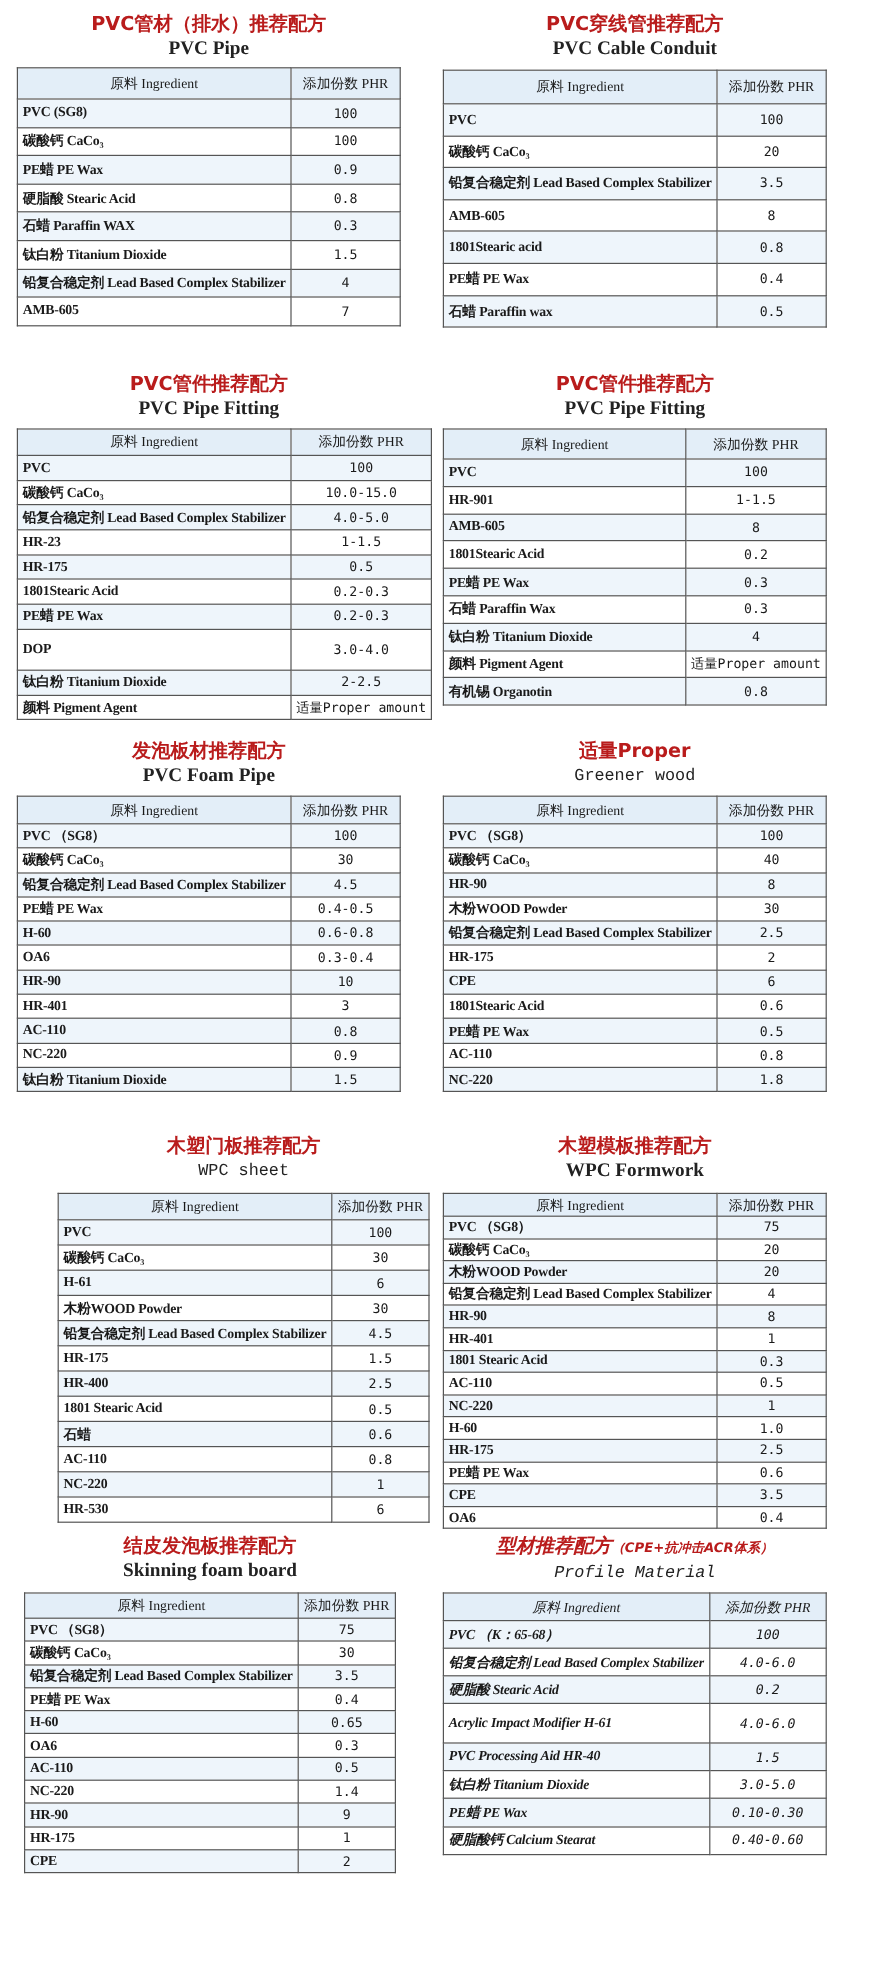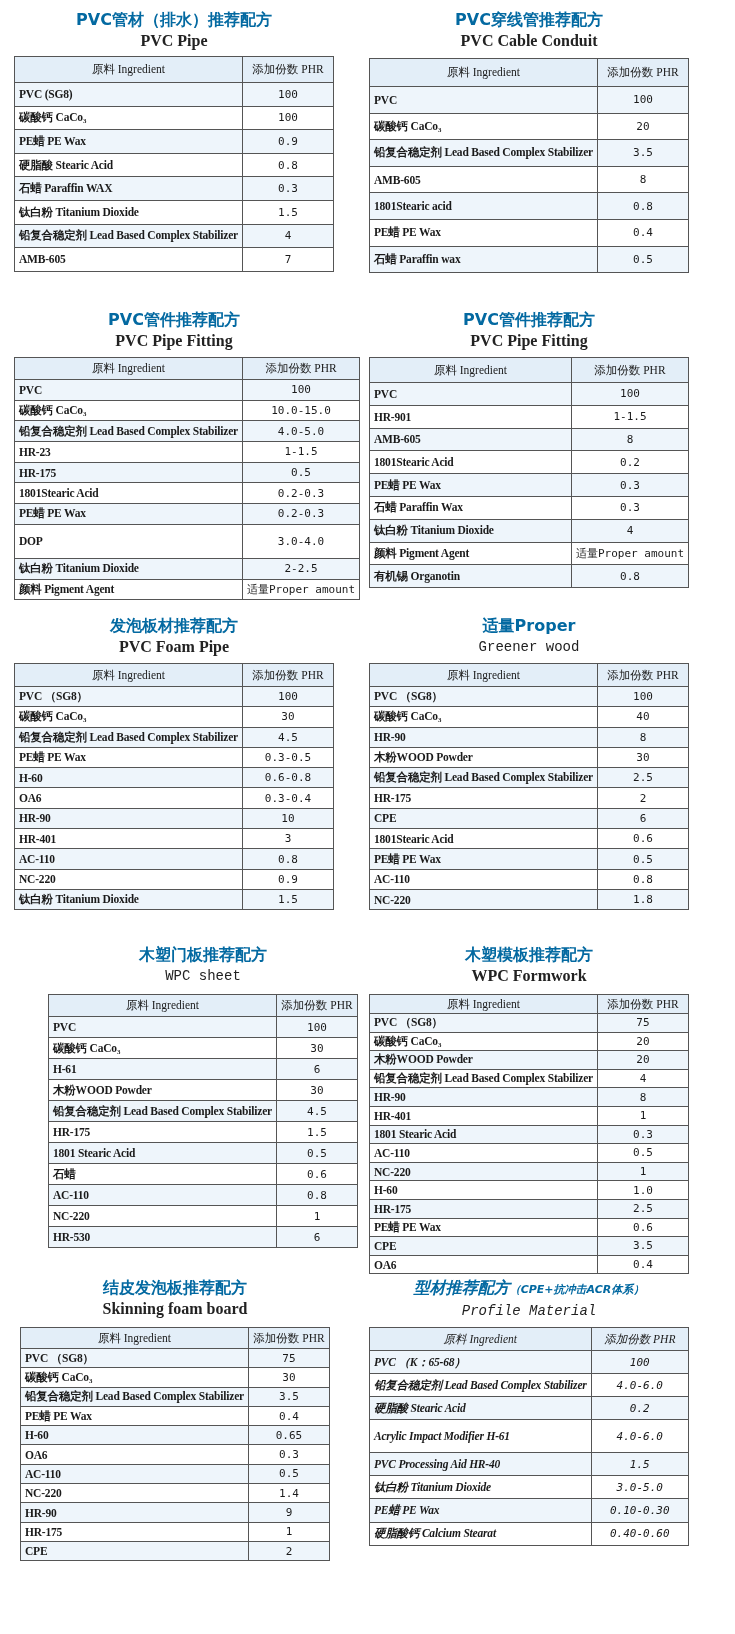--- a/index.html
+++ b/index.html
@@ -1,19 +1,19 @@
 <!DOCTYPE html>
 <html><head>
 <meta charset="utf-8">
 <style>
   * { box-sizing: border-box; margin: 0; padding: 0; }
   html, body { width: 735px; height: 1634px; background: #ffffff; overflow: hidden; }
   body { font-family: "DejaVu Serif", "Liberation Serif", serif; color: #1a1a1a; position: relative; }
   .section { position: absolute; }
-  .title-cn { text-align: center; font-family: "DejaVu Sans", "Liberation Sans", sans-serif; font-weight: bold; font-size: 16px; line-height: 20px; color: #0369a1; }
+  .title-cn { text-align: center; font-family: "DejaVu Sans", "Liberation Sans", sans-serif; font-weight: bold; font-size: 16px; line-height: 20px; color: #b91c1c; }
   .title-en { text-align: center; font-family: "Liberation Serif", "DejaVu Serif", serif; font-weight: bold; font-size: 16px; line-height: 22px; color: #222; }
   .title-en.mono { font-family: "Liberation Mono", "DejaVu Sans Mono", monospace; font-weight: normal; font-size: 14px; }
   table { border-collapse: collapse; width: 100%; border: 1.5px solid #555; font-family: "Liberation Serif", "DejaVu Serif", serif; font-size: 11.5px; }
   th, td { border: 1px solid #555; padding: 0 4px; white-space: nowrap; overflow: hidden; }
   th { background: #e3eef8; font-weight: normal; text-align: center; font-size: 11.5px; }
   td.ing { text-align: left; font-weight: bold; letter-spacing: -0.2px; }
   td.phr { text-align: center; width: 101px; font-family: "DejaVu Sans Mono", "Liberation Mono", monospace; font-size: 11px; }
   tr:nth-child(even) td { background: #eef5fb; }
   tr:nth-child(odd) td { background: #ffffff; }
   .small-note { font-size: 11px; font-weight: bold; }
@@ -221,21 +221,21 @@
         <tr style="height:20.3px">
           <td class="ing">碳酸钙  CaCo₃</td>
           <td class="phr">30</td>
         </tr>
         <tr style="height:20.3px">
           <td class="ing">铅复合稳定剂 Lead Based Complex Stabilizer</td>
           <td class="phr">4.5</td>
         </tr>
         <tr style="height:20.3px">
           <td class="ing">PE蜡 PE Wax</td>
-          <td class="phr">0.3-0.5</td>
+          <td class="phr">0.4-0.5</td>
         </tr>
         <tr style="height:20.3px">
           <td class="ing">H-60</td>
           <td class="phr">0.6-0.8</td>
         </tr>
         <tr style="height:20.3px">
           <td class="ing">OA6</td>
           <td class="phr">0.3-0.4</td>
         </tr>
         <tr style="height:20.3px">
@@ -344,20 +344,24 @@
         </tr>
         <tr style="height:21px">
           <td class="ing">铅复合稳定剂 Lead Based Complex Stabilizer</td>
           <td class="phr">4.5</td>
         </tr>
         <tr style="height:21px">
           <td class="ing">HR-175</td>
           <td class="phr">1.5</td>
         </tr>
         <tr style="height:21px">
+          <td class="ing">HR-400</td>
+          <td class="phr">2.5</td>
+        </tr>
+        <tr style="height:21px">
           <td class="ing">1801 Stearic Acid</td>
           <td class="phr">0.5</td>
         </tr>
         <tr style="height:21px">
           <td class="ing">石蜡</td>
           <td class="phr">0.6</td>
         </tr>
         <tr style="height:21px">
           <td class="ing">AC-110</td>
           <td class="phr">0.8</td>

